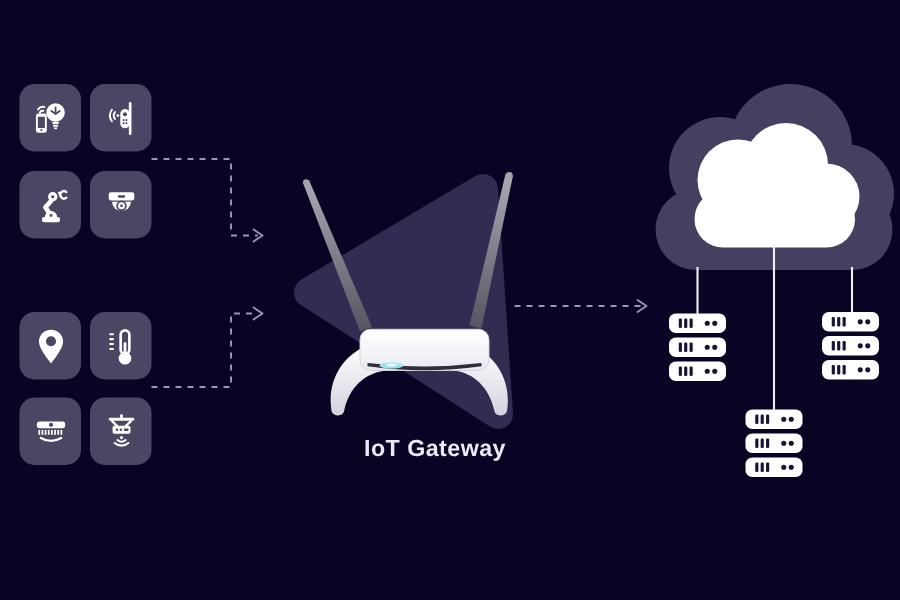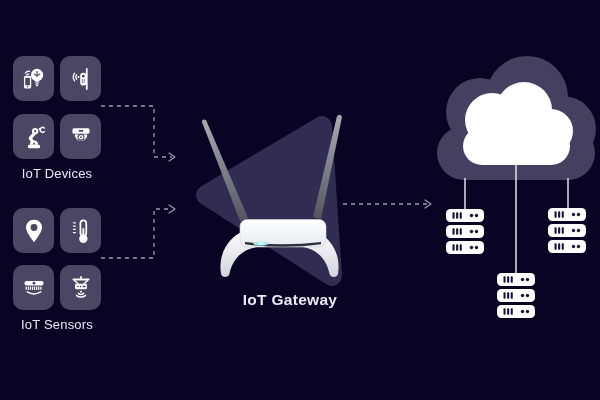--- a/index.html
+++ b/index.html
@@ -230,21 +230,20 @@
   <div class="tile" style="left:60px;top:114px;">
     <svg viewBox="0 0 24 24">
       <rect x="4.7" y="4.4" width="14.6" height="4.8" rx="1.3" fill="#fff"></rect>
       <rect x="9.9" y="6.1" width="4.2" height="1.4" rx="0.6" class="cut"></rect>
       <path d="M6.6,9.8 h10.8 a5.4,5.4 0 0 1 -10.8,0 z" fill="#fff"></path>
       <circle cx="12" cy="12.2" r="3" class="cut"></circle>
       <circle cx="12" cy="12.2" r="2" fill="#fff"></circle>
       <circle cx="12" cy="12.2" r="0.8" class="cut"></circle>
     </svg>
   </div>
-  <div class="group-label" style="left:0;top:166px;width:114px;">IoT Devices</div>
 
   <div class="tile" style="left:13px;top:208px;">
     <svg viewBox="0 0 24 24">
       <path d="M12,2.4 C8.1,2.4 5.1,5.4 5.1,9.1 C5.1,13.5 12,21.6 12,21.6 C12,21.6 18.9,13.5 18.9,9.1 C18.9,5.4 15.9,2.4 12,2.4 Z" fill="#fff"></path>
       <circle cx="12" cy="9" r="2.9" class="cut"></circle>
     </svg>
   </div>
   <div class="tile" style="left:60px;top:208px;">
     <svg viewBox="0 0 24 24">
       <rect x="5" y="4.4" width="2.7" height="1.2" rx="0.6" fill="#fff"></rect>
@@ -279,17 +278,16 @@
       <path class="st" stroke-width="1.3" d="M17.4,5.8 L14.4,8.6"></path>
       <rect x="6.9" y="8.4" width="10.2" height="4.6" rx="1" fill="#fff"></rect>
       <circle cx="9.4" cy="10.7" r="0.7" class="cut"></circle>
       <circle cx="11.6" cy="10.7" r="0.7" class="cut"></circle>
       <rect x="13.4" y="10" width="2.6" height="1.4" rx="0.4" class="cut"></rect>
       <circle cx="12" cy="15.2" r="0.9" fill="#fff"></circle>
       <path class="st" stroke-width="1.2" d="M9.7,16.6 A3.4,3.4 0 0 0 14.3,16.6"></path>
       <path class="st" stroke-width="1.2" d="M8.1,18.3 A5.9,5.9 0 0 0 15.9,18.3"></path>
     </svg>
   </div>
-  <div class="group-label" style="left:0;top:317px;width:114px;">IoT Sensors</div>
 
   <div class="gateway-label">IoT Gateway</div>
 
 </div>
 
 </body></html>

